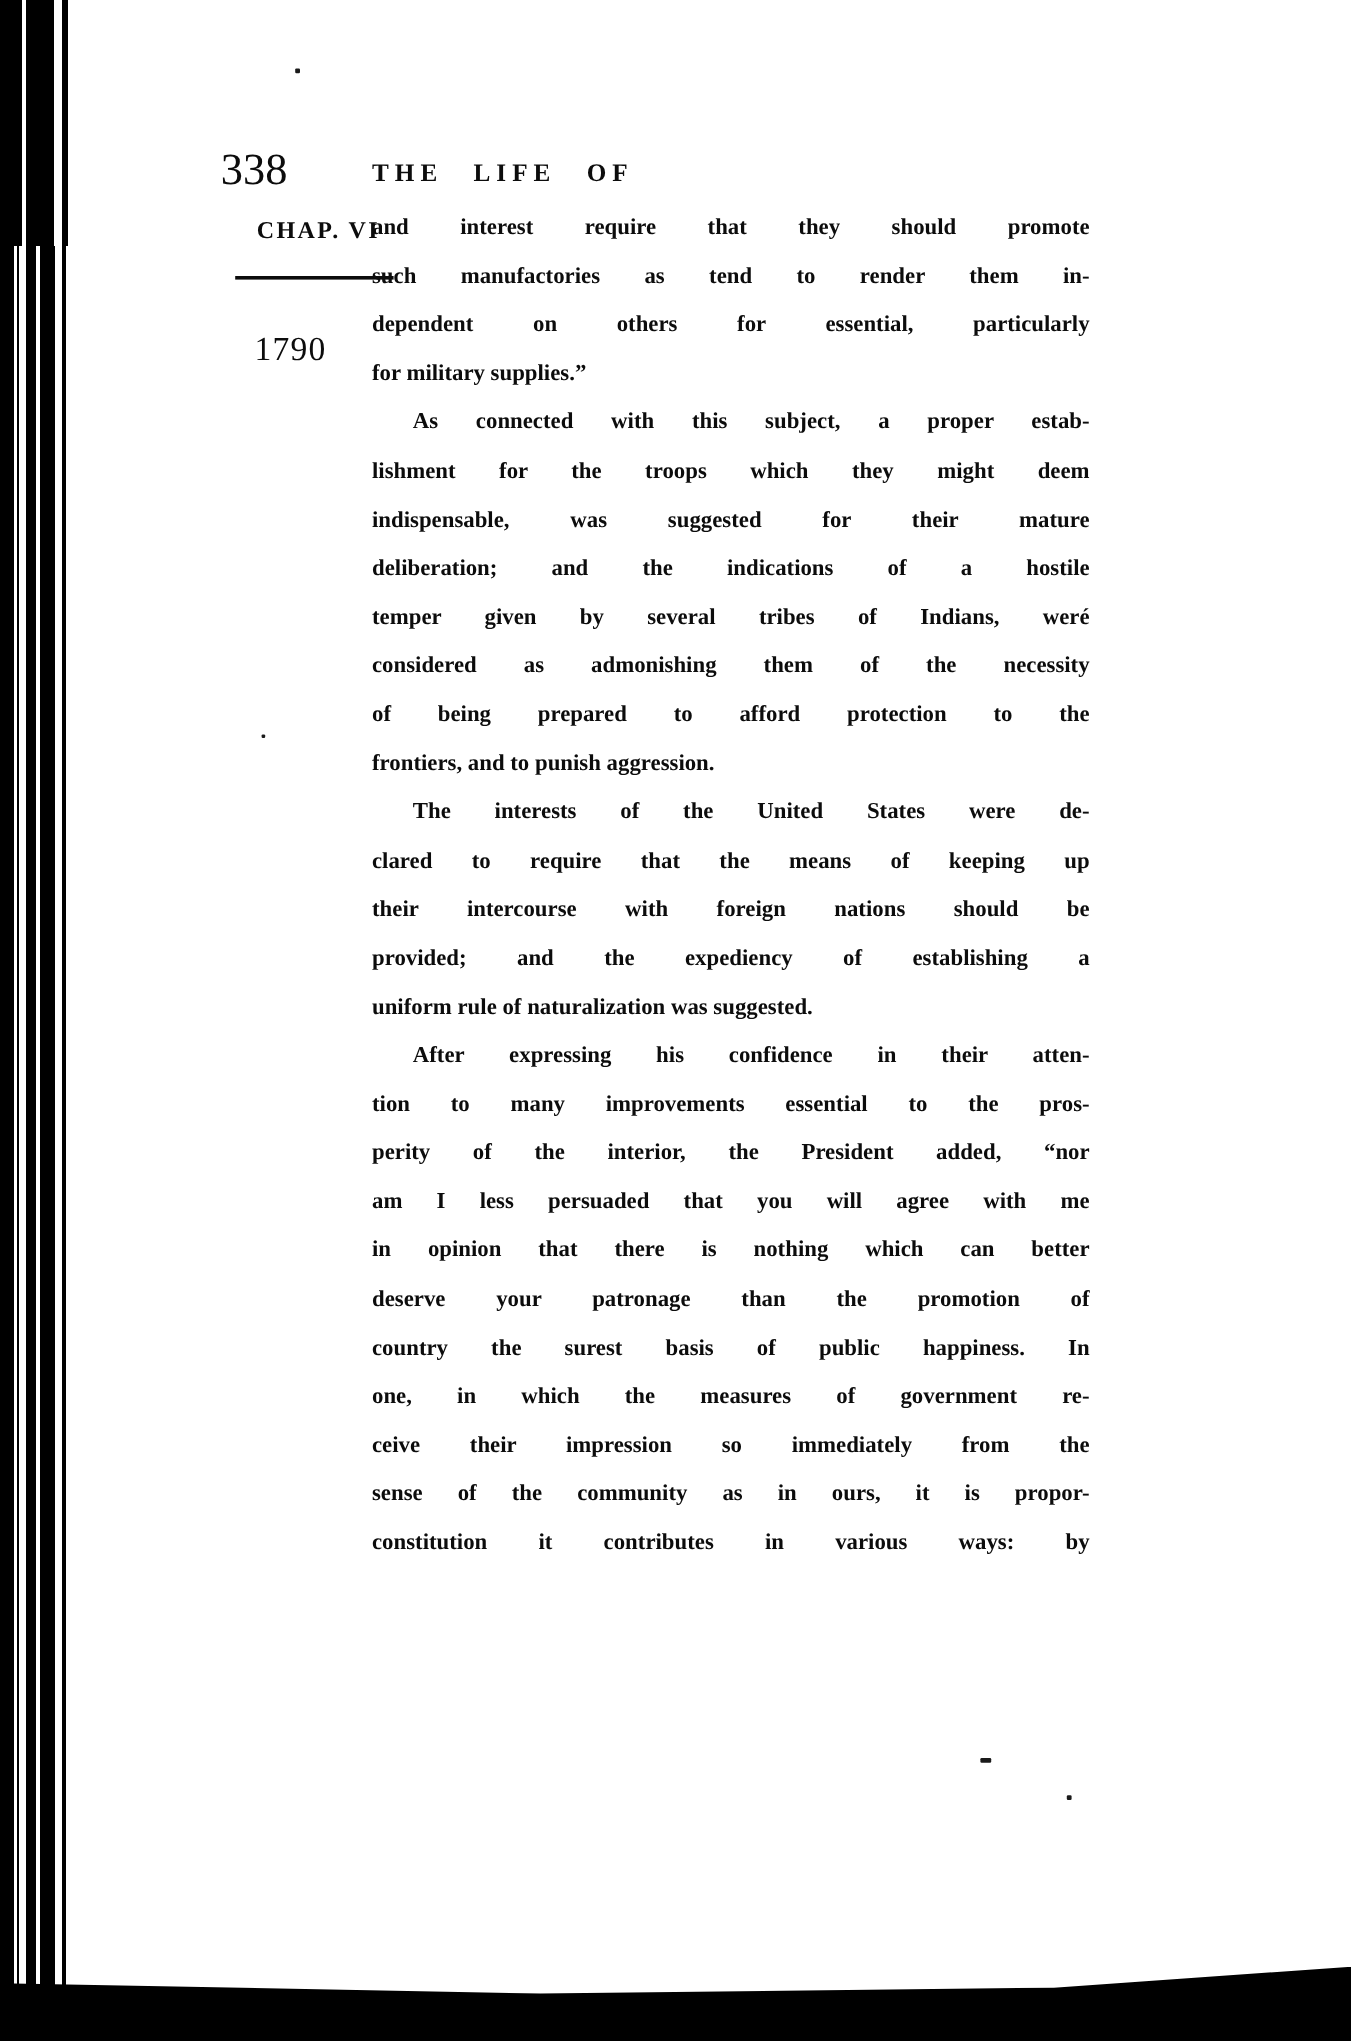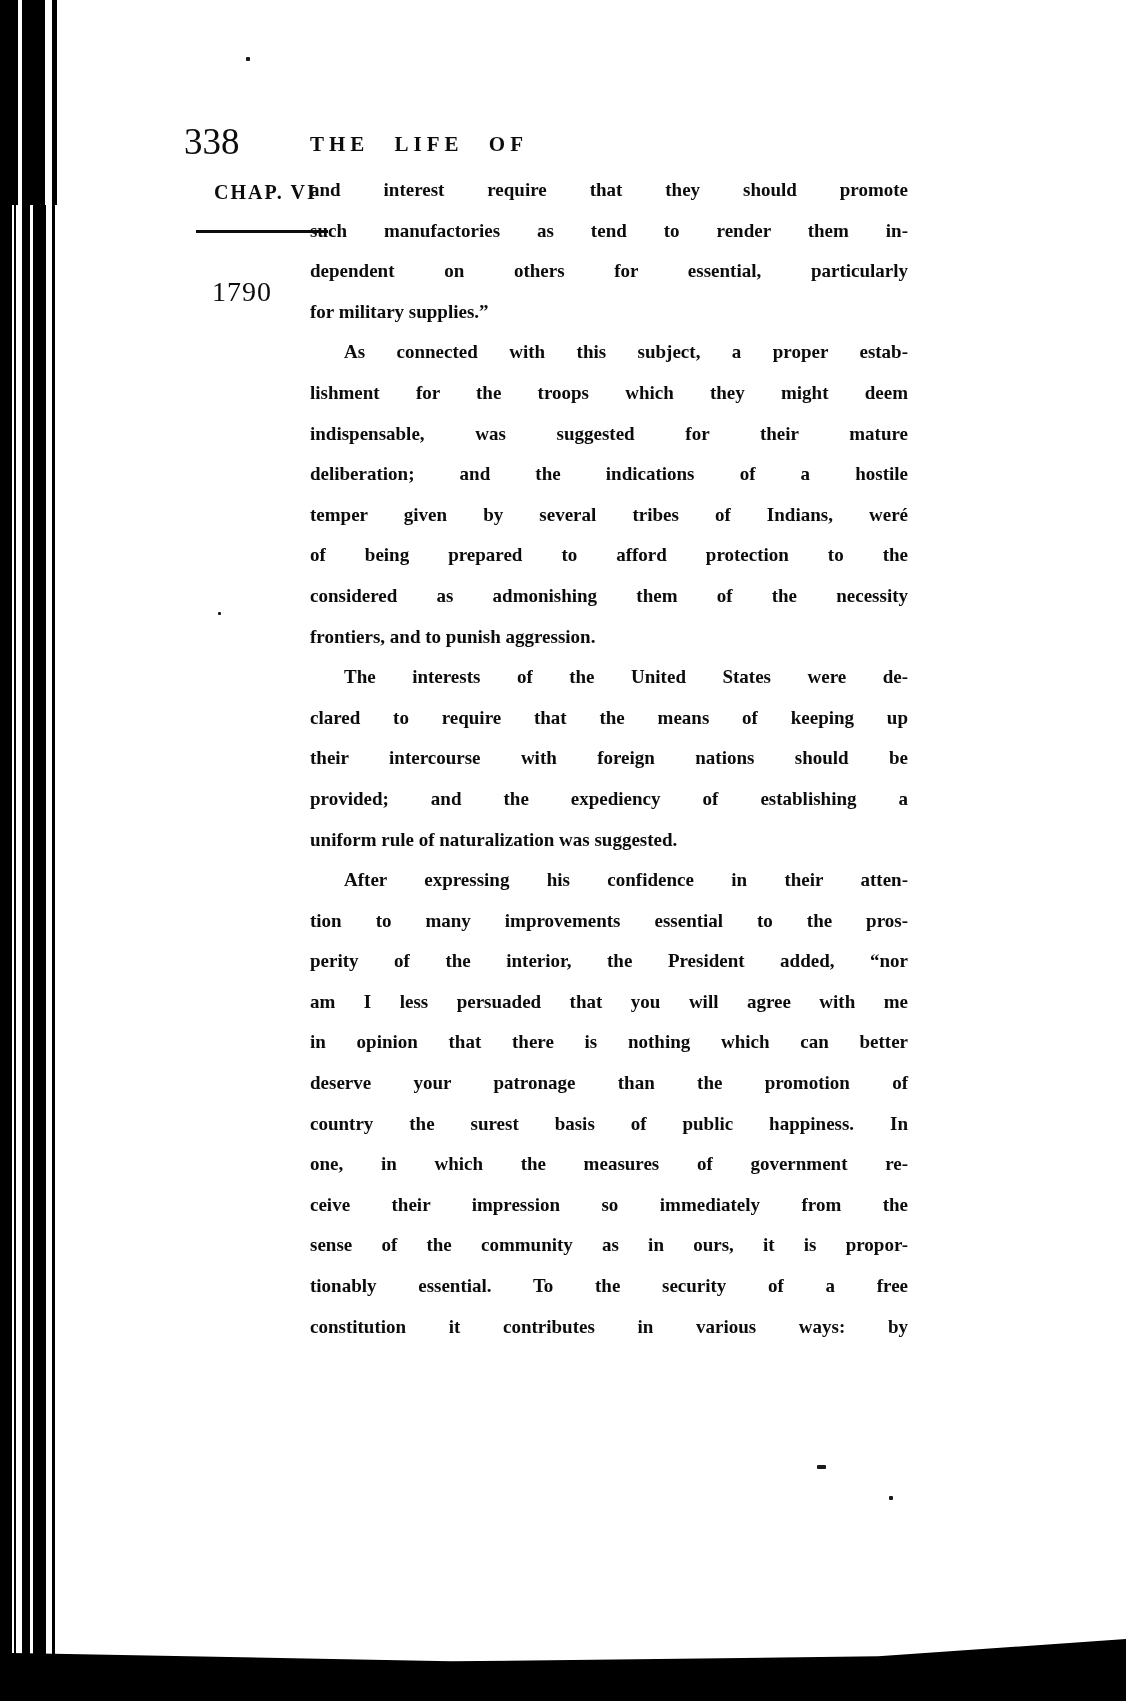--- a/index.html
+++ b/index.html
@@ -111,33 +111,32 @@
 <main class="text-block">
     <div class="line">and interest require that they should promote</div>
     <div class="line">such manufactories as tend to render them in-</div>
     <div class="line">dependent on others for essential, particularly</div>
     <div class="line endline">for military supplies.”</div>
     <div class="line indent">As connected with this subject, a proper estab-</div>
     <div class="line">lishment for the troops which they might deem</div>
     <div class="line">indispensable, was suggested for their mature</div>
     <div class="line">deliberation; and the indications of a hostile</div>
     <div class="line">temper given by several tribes of Indians, weré</div>
+    <div class="line">considered as admonishing them of the necessity</div>
     <div class="line">of being prepared to afford protection to the</div>
-    <div class="line">considered as admonishing them of the necessity</div>
     <div class="line endline">frontiers, and to punish aggression.</div>
     <div class="line indent">The interests of the United States were de-</div>
     <div class="line">clared to require that the means of keeping up</div>
     <div class="line">their intercourse with foreign nations should be</div>
     <div class="line">provided; and the expediency of establishing a</div>
     <div class="line endline">uniform rule of naturalization was suggested.</div>
     <div class="line indent">After expressing his confidence in their atten-</div>
     <div class="line">tion to many improvements essential to the pros-</div>
     <div class="line">perity of the interior, the President added, “nor</div>
     <div class="line">am I less persuaded that you will agree with me</div>
     <div class="line">in opinion that there is nothing which can better</div>
     <div class="line">deserve your patronage than the promotion of</div>
     <div class="line">country the surest basis of public happiness. In</div>
     <div class="line">one, in which the measures of government re-</div>
     <div class="line">ceive their impression so immediately from the</div>
     <div class="line">sense of the community as in ours, it is propor-</div>
-    <div class="line">tionably essential. To the security of a free</div>
     <div class="line">constitution it contributes in various ways: by</div>
   </main>
 
 </body></html>

